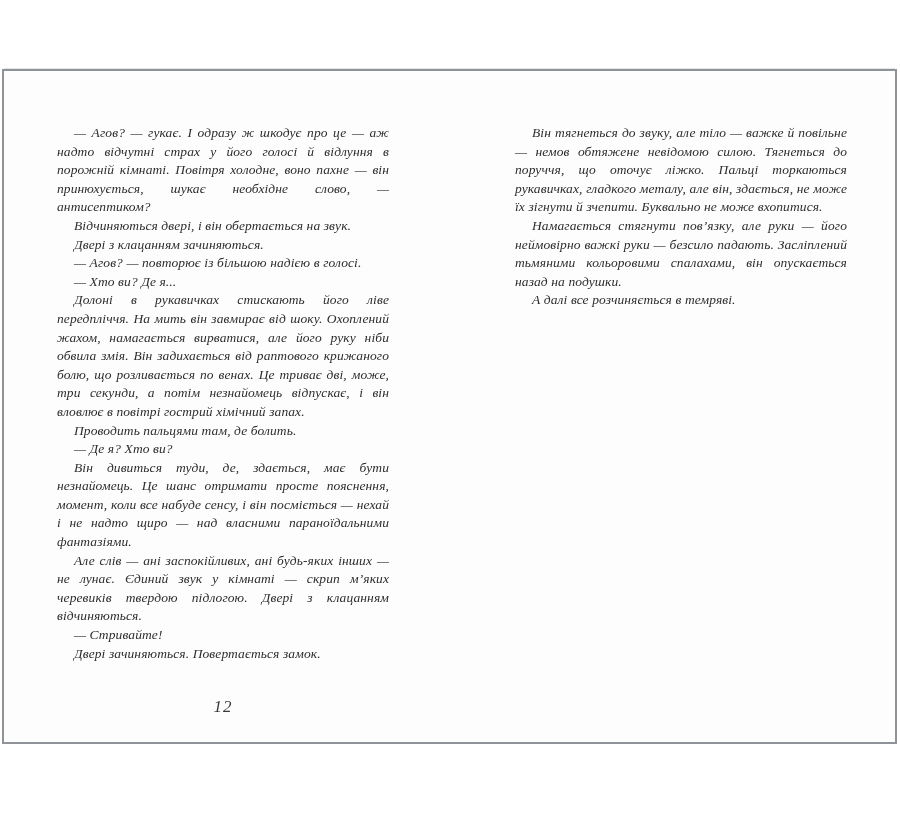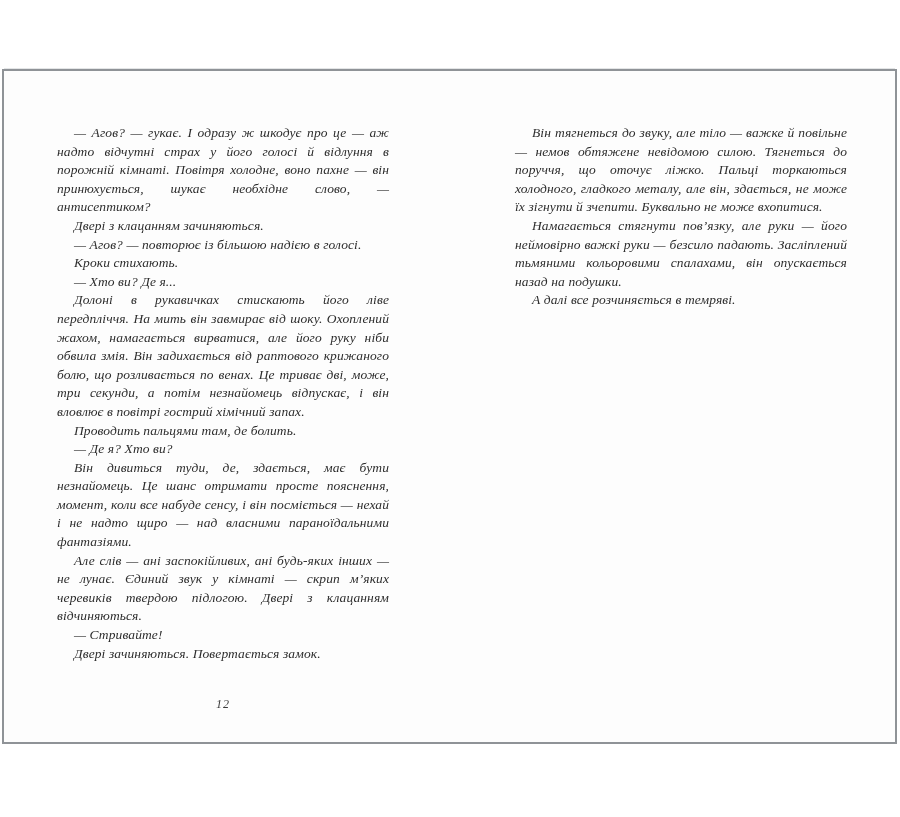--- a/index.html
+++ b/index.html
@@ -46,44 +46,44 @@
     padding: 0;
     text-indent: 17px;
   }
   .page-number {
     position: absolute;
     left: 53px;
     width: 332px;
     top: 626px;
     text-align: center;
     font-style: italic;
-    font-size: 12px;
+    font-size: 17px;
     color: #3a3a3a;
     letter-spacing: 1px;
   }
 </style>
 </head>
 <body>
 
 <div class="canvas">
   <div class="photo-frame">
     <div class="text-col col-left">
         <p class="para">— Агов? — гукає. І одразу ж шкодує про це — аж надто відчутні страх у його голосі й відлуння в порожній кімнаті. Повітря холодне, воно пахне — він принюхується, шукає необхідне слово, — антисептиком?</p>
+        <p class="para">Відчиняються двері, і він обертається на звук.</p>
         <p class="para">Двері з клацанням зачиняються.</p>
         <p class="para">— Агов? — повторює із більшою надією в голосі.</p>
-        <p class="para">Кроки стихають.</p>
         <p class="para">— Хто ви? Де я...</p>
         <p class="para">Долоні в рукавичках стискають його ліве передпліччя. На мить він завмирає від шоку. Охоплений жахом, намагається вирватися, але його руку ніби обвила змія. Він задихається від раптового крижаного болю, що розливається по венах. Це триває дві, може, три секунди, а потім незнайомець відпускає, і він вловлює в повітрі гострий хімічний запах.</p>
         <p class="para">Проводить пальцями там, де болить.</p>
         <p class="para">— Де я? Хто ви?</p>
         <p class="para">Він дивиться туди, де, здається, має бути незнайомець. Це шанс отримати просте пояснення, момент, коли все набуде сенсу, і він посміється — нехай і не надто щиро — над власними параноїдальними фантазіями.</p>
         <p class="para">Але слів — ані заспокійливих, ані будь-яких інших — не лунає. Єдиний звук у кімнаті — скрип м’яких черевиків твердою підлогою. Двері з клацанням відчиняються.</p>
         <p class="para">— Стривайте!</p>
         <p class="para">Двері зачиняються. Повертається замок.</p>
       </div>
     <div class="text-col col-right">
-        <p class="para">Він тягнеться до звуку, але тіло — важке й повільне — немов обтяжене невідомою силою. Тягнеться до поруччя, що оточує ліжко. Пальці торкаються холодного, гладкого металу, але він, здається, не може їх зігнути й зчепити. Буквально не може вхопитися.</p>
+        <p class="para">Він тягнеться до звуку, але тіло — важке й повільне — немов обтяжене невідомою силою. Тягнеться до поруччя, що оточує ліжко. Пальці торкаються рукавичках, гладкого металу, але він, здається, не може їх зігнути й зчепити. Буквально не може вхопитися.</p>
         <p class="para">Намагається стягнути пов’язку, але руки — його неймовірно важкі руки — безсило падають. Засліплений тьмяними кольоровими спалахами, він опускається назад на подушки.</p>
         <p class="para">А далі все розчиняється в темряві.</p>
       </div>
     <div class="page-number">12</div>
   </div>
 </div>
 
 </body></html>

